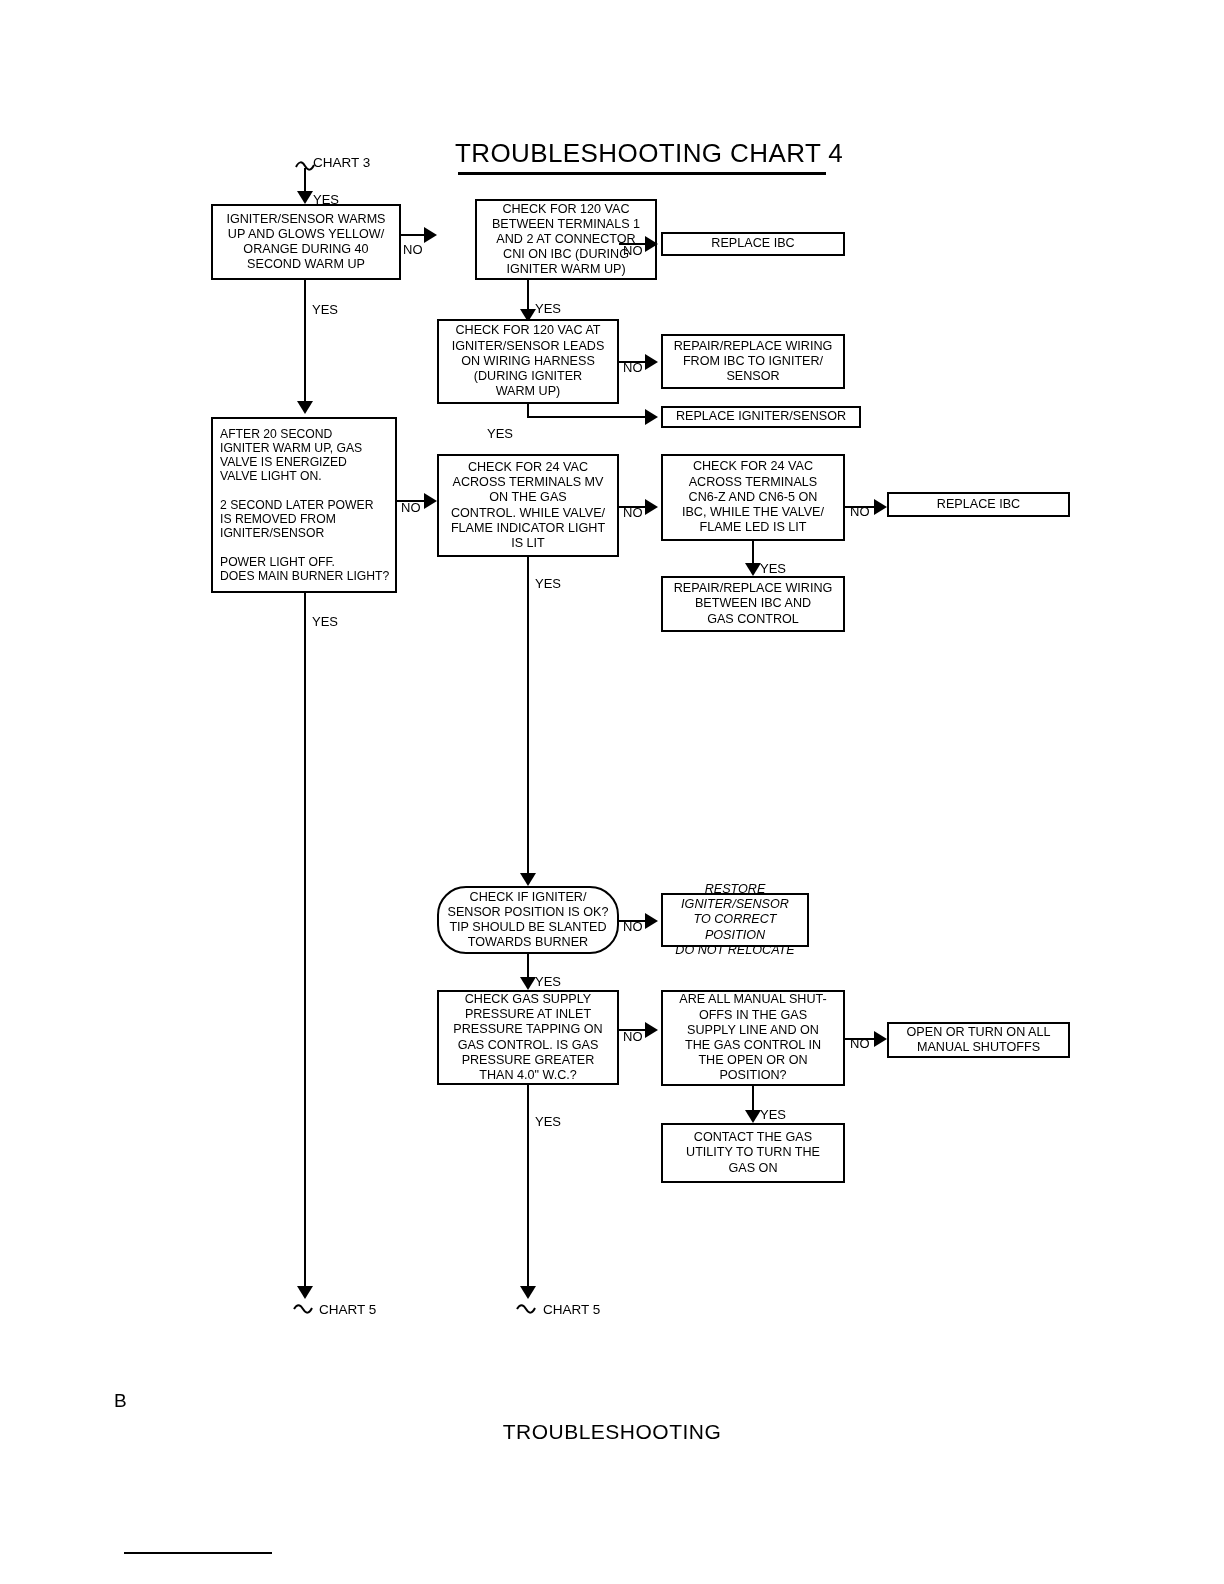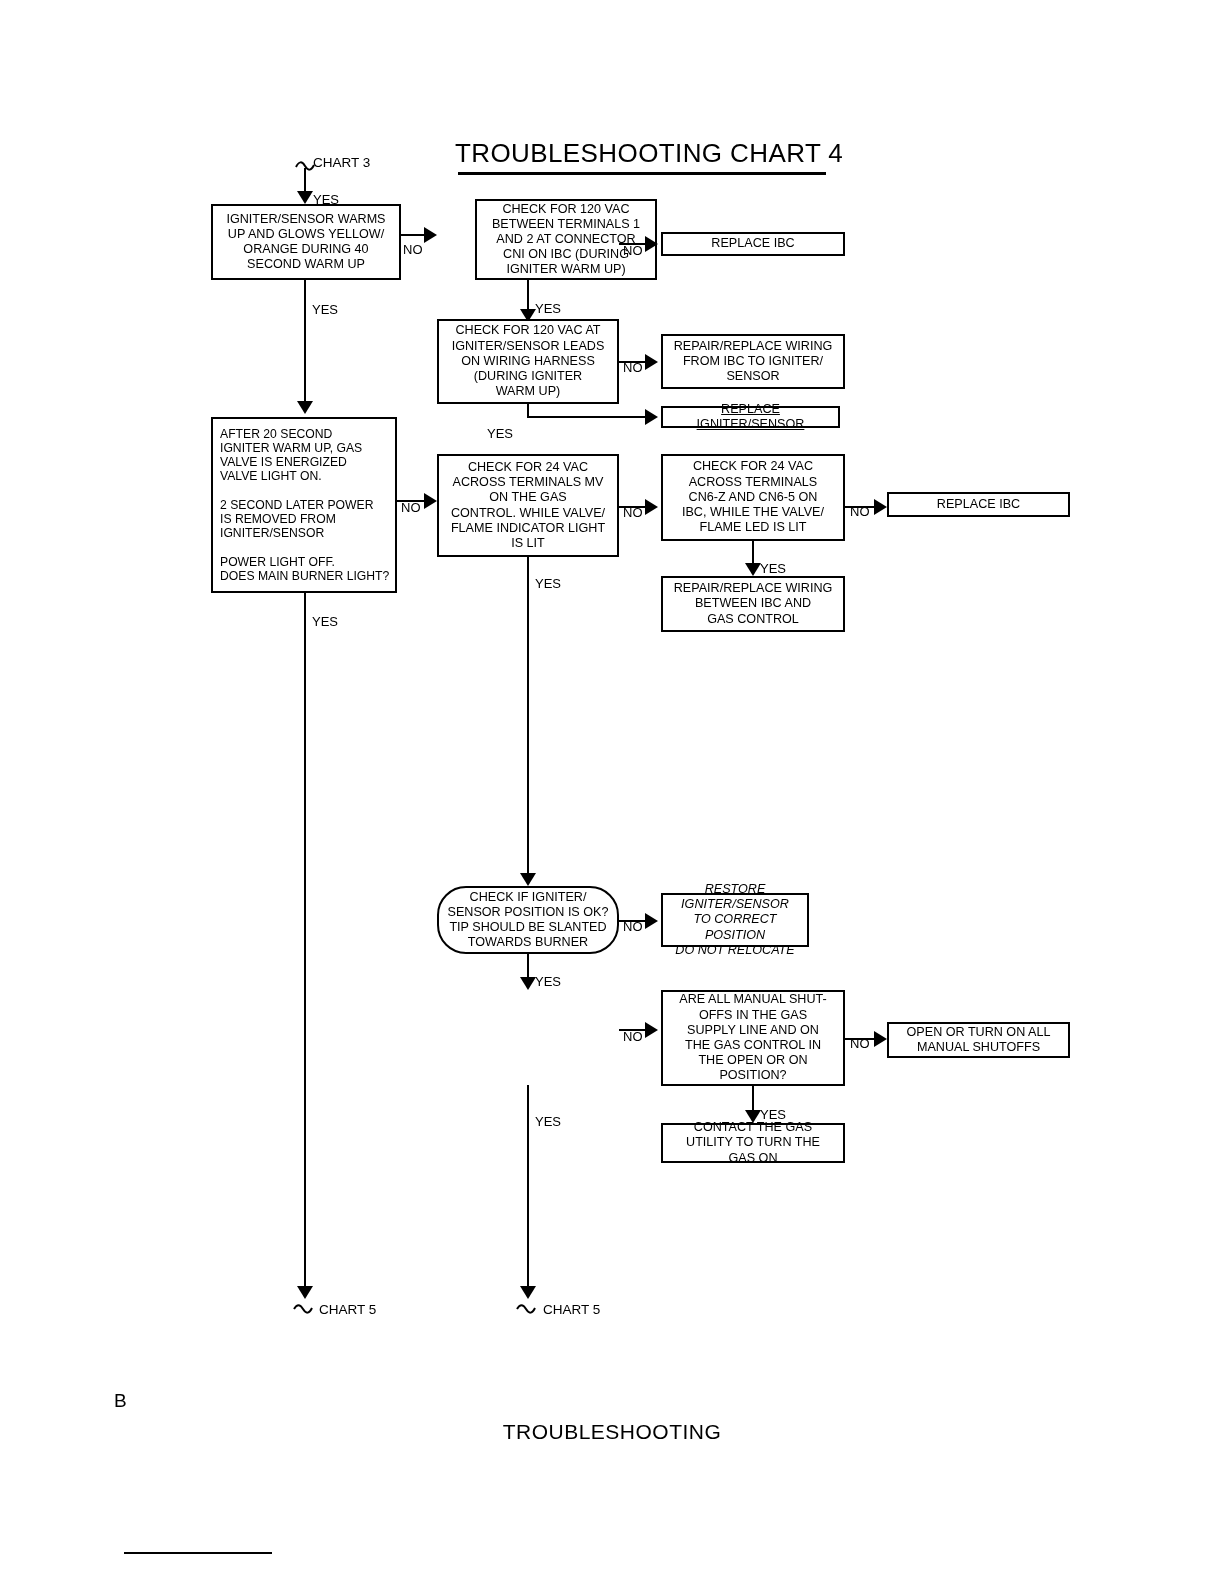--- a/index.html
+++ b/index.html
@@ -183,21 +183,21 @@
 
   <div class="box" style="left:661px; top:334px; width:184px; height:55px;">REPAIR/REPLACE WIRING
 FROM IBC TO IGNITER/
 SENSOR</div>
 
   <div class="vline" style="left:527px; top:404px; height:14px;"></div>
   <div class="hline" style="left:527px; top:416px; width:120px;"></div>
   <div class="edge-label" style="left:487px; top:409px;">YES</div>
   <div class="arrow-right" style="left:645px; top:409px;"></div>
 
-  <div class="box" style="left:661px; top:406px; width:179px; height:22px;text-decoration:underline;">REPLACE IGNITER/SENSOR</div>
+  <div class="box" style="left:661px; top:406px; width:200px; height:22px;">REPLACE IGNITER/SENSOR</div>
 
   <div class="box left-align" style="left:211px; top:417px; width:186px; height:176px; font-size:12.2px; line-height:14.2px;">AFTER 20 SECOND
 IGNITER WARM UP, GAS
 VALVE IS ENERGIZED
 VALVE LIGHT ON.
 
 2 SECOND LATER POWER
 IS REMOVED FROM
 IGNITER/SENSOR
 
@@ -261,20 +261,26 @@
   <div class="arrow-right" style="left:645px; top:913px;"></div>
 
   <div class="box" style="left:661px; top:893px; width:148px; height:54px;font-style:italic;">RESTORE IGNITER/SENSOR
 TO CORRECT POSITION
 DO NOT RELOCATE</div>
 
   <div class="vline" style="left:527px; top:954px; height:28px;"></div>
   <div class="edge-label" style="left:535px; top:957px;">YES</div>
   <div class="arrow-down" style="left:520px; top:977px;"></div>
 
+  <div class="box" style="left:437px; top:990px; width:182px; height:95px;">CHECK GAS SUPPLY
+PRESSURE AT INLET
+PRESSURE TAPPING ON
+GAS CONTROL. IS GAS
+PRESSURE GREATER
+THAN 4.0" W.C.?</div>
 
   <div class="hline" style="left:619px; top:1029px; width:28px;"></div>
   <div class="edge-label" style="left:623px; top:1012px;">NO</div>
   <div class="arrow-right" style="left:645px; top:1022px;"></div>
 
   <div class="vline" style="left:527px; top:1085px; height:208px;"></div>
   <div class="edge-label" style="left:535px; top:1097px;">YES</div>
   <div class="arrow-down" style="left:520px; top:1286px;"></div>
   <svg class="squiggle" style="left:516px; top:1303px;" width="24" height="12" viewBox="0 0 24 12">
     <path d="M1 6 C4 1, 7 1, 10 6 C13 11, 16 11, 19 5" stroke="#000" stroke-width="2" fill="none"></path>
@@ -292,21 +298,21 @@
   <div class="edge-label" style="left:850px; top:1019px;">NO</div>
   <div class="arrow-right" style="left:874px; top:1031px;"></div>
 
   <div class="box" style="left:887px; top:1022px; width:183px; height:36px;">OPEN OR TURN ON ALL
 MANUAL SHUTOFFS</div>
 
   <div class="vline" style="left:752px; top:1086px; height:29px;"></div>
   <div class="edge-label" style="left:760px; top:1090px;">YES</div>
   <div class="arrow-down" style="left:745px; top:1110px;"></div>
 
-  <div class="box" style="left:661px; top:1123px; width:184px; height:40px;">CONTACT THE GAS
+  <div class="box" style="left:661px; top:1123px; width:184px; height:60px;">CONTACT THE GAS
 UTILITY TO TURN THE
 GAS ON</div>
 
   <div class="footer-letter">B</div>
   <div class="footer-title">TROUBLESHOOTING</div>
   <div class="footer-rule"></div>
 
 </div>
 
 </body></html>

